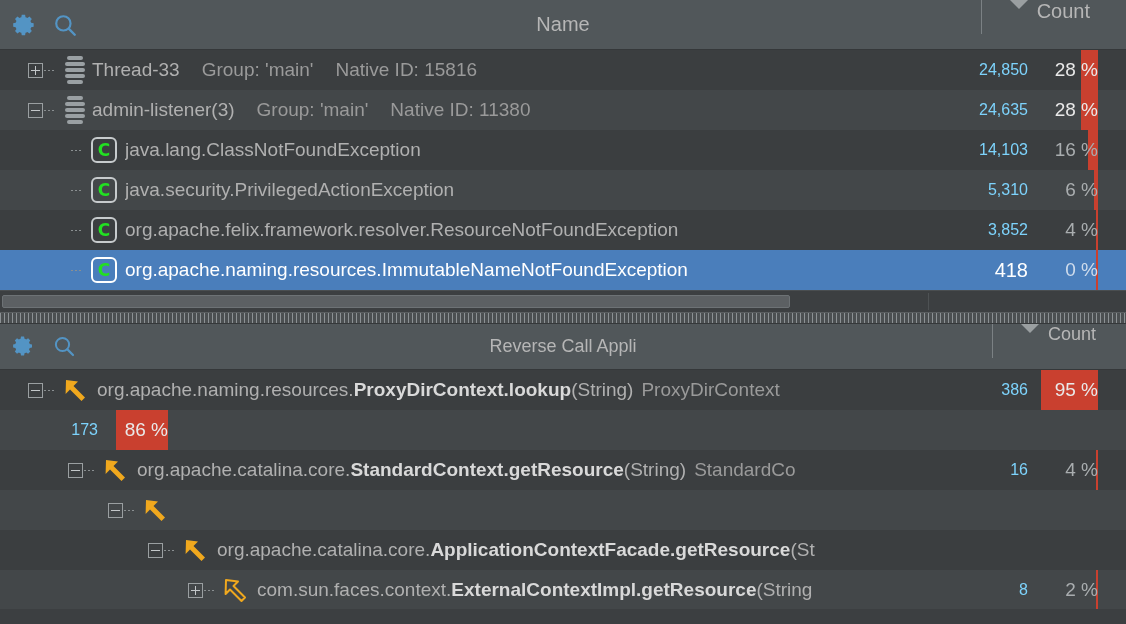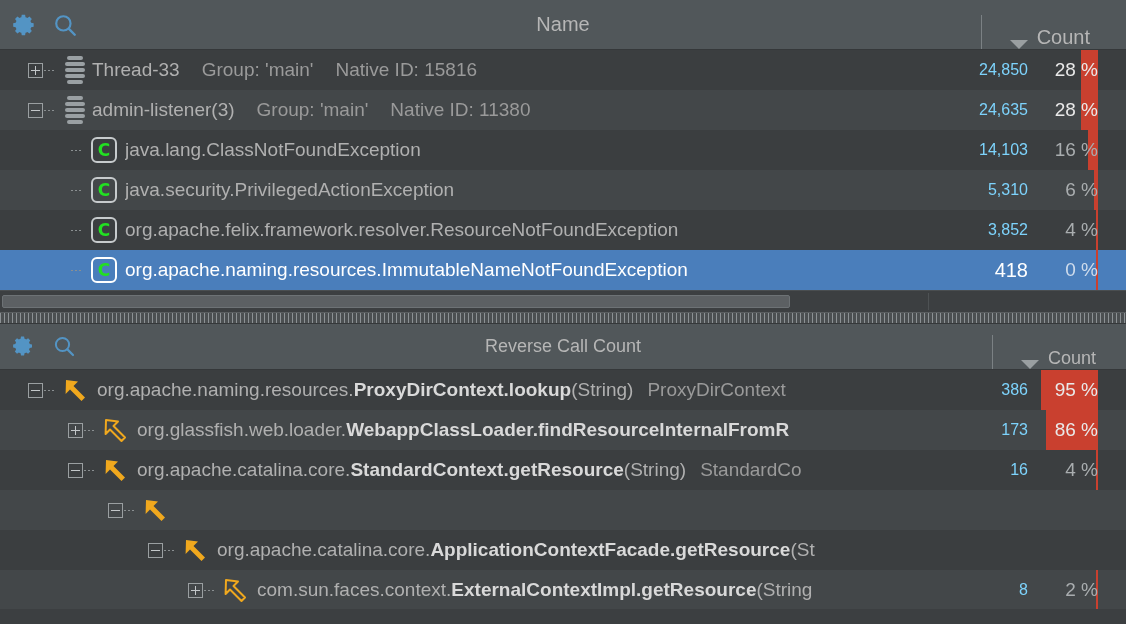--- a/index.html
+++ b/index.html
@@ -23,21 +23,21 @@
   }
   .panel-head.sub { height: 46px; }
   .head-icons { display: flex; align-items: center; gap: 14px; padding-left: 12px; }
   .ico { width: 26px; height: 26px; display: block; }
   .head-title {
     position: absolute; left: 0; right: 0; text-align: center;
     color: #b6b6b6; font-size: 20px; pointer-events: none;
   }
   .panel-head.sub .head-title { font-size: 18px; }
   .head-right {
-    margin-left: auto; display: flex; align-items: flex-end;
+    margin-left: auto; display: flex; align-items: flex-start;
     height: 100%;
     padding-left: 29px;
   }
   .head-sep { width: 1px; height: 34px; background: #7b8184; margin-right: 28px; }
   .sort-caret {
     width: 0; height: 0;
     border-left: 9px solid transparent; border-right: 9px solid transparent;
     border-top: 9px solid #9a9fa1; margin-right: 9px;
   }
   .count-label { color: #b6b6b6; font-size: 20px; margin-right: 36px; }
@@ -106,21 +106,21 @@
   }
   .row.sel .ico-class { border-color: #ffffff; }
 
   
   .ico-arrow { width: 28px; height: 28px; flex: none; margin-right: 7px; }
 
   .lbl { font-size: 19px; overflow: hidden; text-overflow: clip; }
   .lbl .b { font-weight: bold; color: #d9d9d9; }
   .pkg { color: #b0b0b0; }
   .row.sel .pkg { color: #fff; }
-  .sig-tail { color: #9a9a9a; margin-left: 14px; }
+  .sig-tail { color: #9a9a9a; margin-left: 8px; }
 
   .cell-count {
     flex: none; width: 104px; text-align: right;
     font-size: 16px; color: #7dd3fc; padding-right: 6px;
   }
   .row.sel .cell-count { color: #fff; font-size: 20px; }
 
   .cell-pct {
     flex: none; width: 92px; position: relative; height: 100%;
     display: flex; align-items: center; justify-content: flex-end;
@@ -306,21 +306,21 @@
           <path fill="#5394c4" d="M20 13.6v-3.2l-2.3-.4a6.2 6.2 0 00-.7-1.7l1.3-1.9-2.2-2.2-1.9 1.3a6.2 6.2 0 00-1.7-.7L12.1 2.5H9l-.4 2.3c-.6.16-1.16.4-1.7.7L5 4.2 2.8 6.4l1.3 1.9c-.3.54-.54 1.1-.7 1.7l-2.3.4v3.2l2.3.4c.16.6.4 1.16.7 1.7l-1.3 1.9 2.2 2.2 1.9-1.3c.54.3 1.1.54 1.7.7l.4 2.3h3.1l.4-2.3c.6-.16 1.16-.4 1.7-.7l1.9 1.3 2.2-2.2-1.3-1.9c.3-.54.54-1.1.7-1.7l2.3-.4z"></path>
         </svg>
       </span>
       <span class="ico">
         <svg viewBox="0 0 24 24" width="24" height="24">
           <circle cx="10.5" cy="10.5" r="6.6" fill="none" stroke="#5394c4" stroke-width="2"></circle>
           <line x1="15.4" y1="15.4" x2="21" y2="21" stroke="#5394c4" stroke-width="2.2" stroke-linecap="round"></line>
         </svg>
       </span>
     </div>
-    <div class="head-title">Reverse Call Count</div>
+    <div class="head-title">Reverse Call Appli</div>
     <div class="head-right">
       <div class="head-sep"></div>
       <div class="sort-caret"></div>
       <div class="count-label">Count</div>
     </div>
   </div>
 
   <div class="tree" id="bottom-tree" style="height:239px">
       <div class="guides">
         <span class="gline" style="left:35px;top:20px"></span>
@@ -340,30 +340,20 @@
             </svg></span>
           <span class="lbl"><span class="pkg">org.apache.naming.resources.</span><span class="b">ProxyDirContext.lookup</span><span class="pkg">(String)</span><span class="sig-tail">ProxyDirContext</span></span>
         </div>
         <div class="cell-count">386</div>
         <div class="cell-pct onbar">
           <span class="bar" style="width:57px"></span>
           <span class="pv">95 %</span>
         </div>
       </div>
       <div class="row odd">
-        <div class="cell-name">
-          <span style="display:inline-block;width:68px"></span>
-          <span class="toggle plus"></span>
-          <span class="dashes"></span>
-          <span style="display:inline-block;width:4px"></span>
-          <span class="ico-arrow"><svg viewBox="0 0 28 28" width="28" height="28">
-              <path d="M4 4 L16 5.5 L11.5 10 L23 21.5 L19.5 25 L8 13.5 L3.6 18 Z" fill="none" stroke="#f0a81e" stroke-width="2" stroke-linejoin="round"></path>
-            </svg></span>
-          <span class="lbl"><span class="pkg">org.glassfish.web.loader.</span><span class="b">WebappClassLoader.findResourceInternalFromR</span></span>
-        </div>
         <div class="cell-count">173</div>
         <div class="cell-pct onbar">
           <span class="bar" style="width:52px"></span>
           <span class="pv">86 %</span>
         </div>
       </div>
       <div class="row even">
         <div class="cell-name">
           <span style="display:inline-block;width:68px"></span>
           <span class="toggle"></span>

